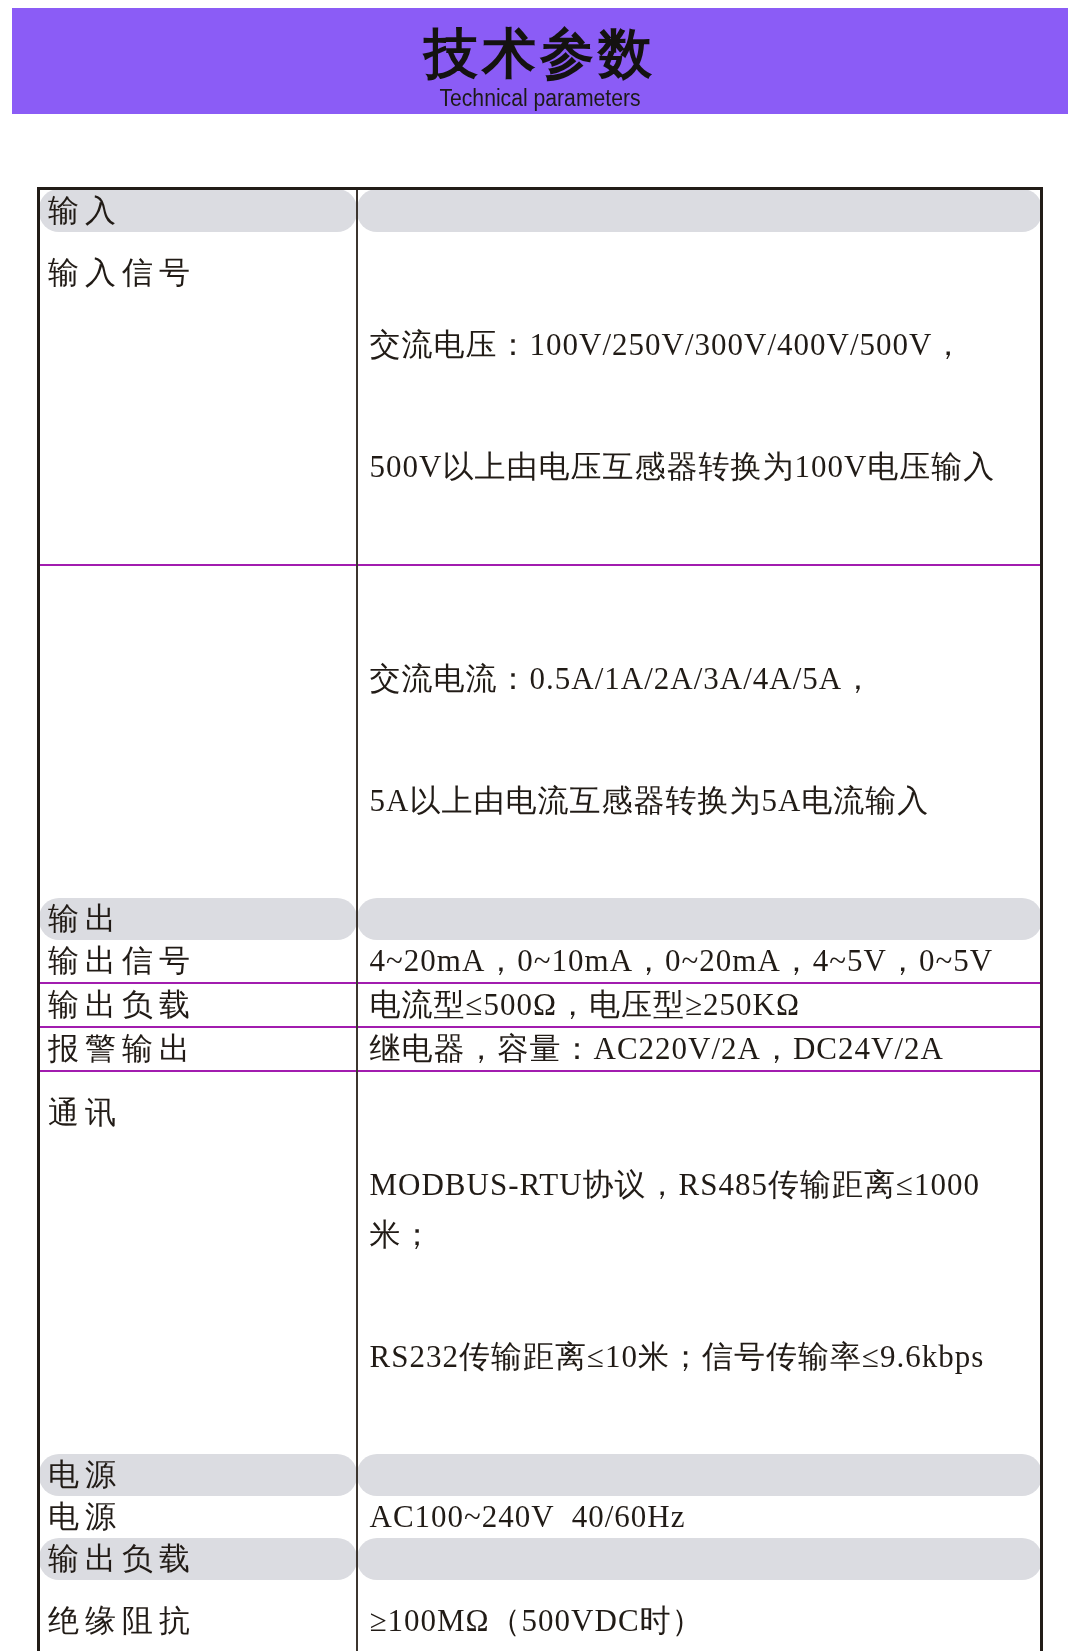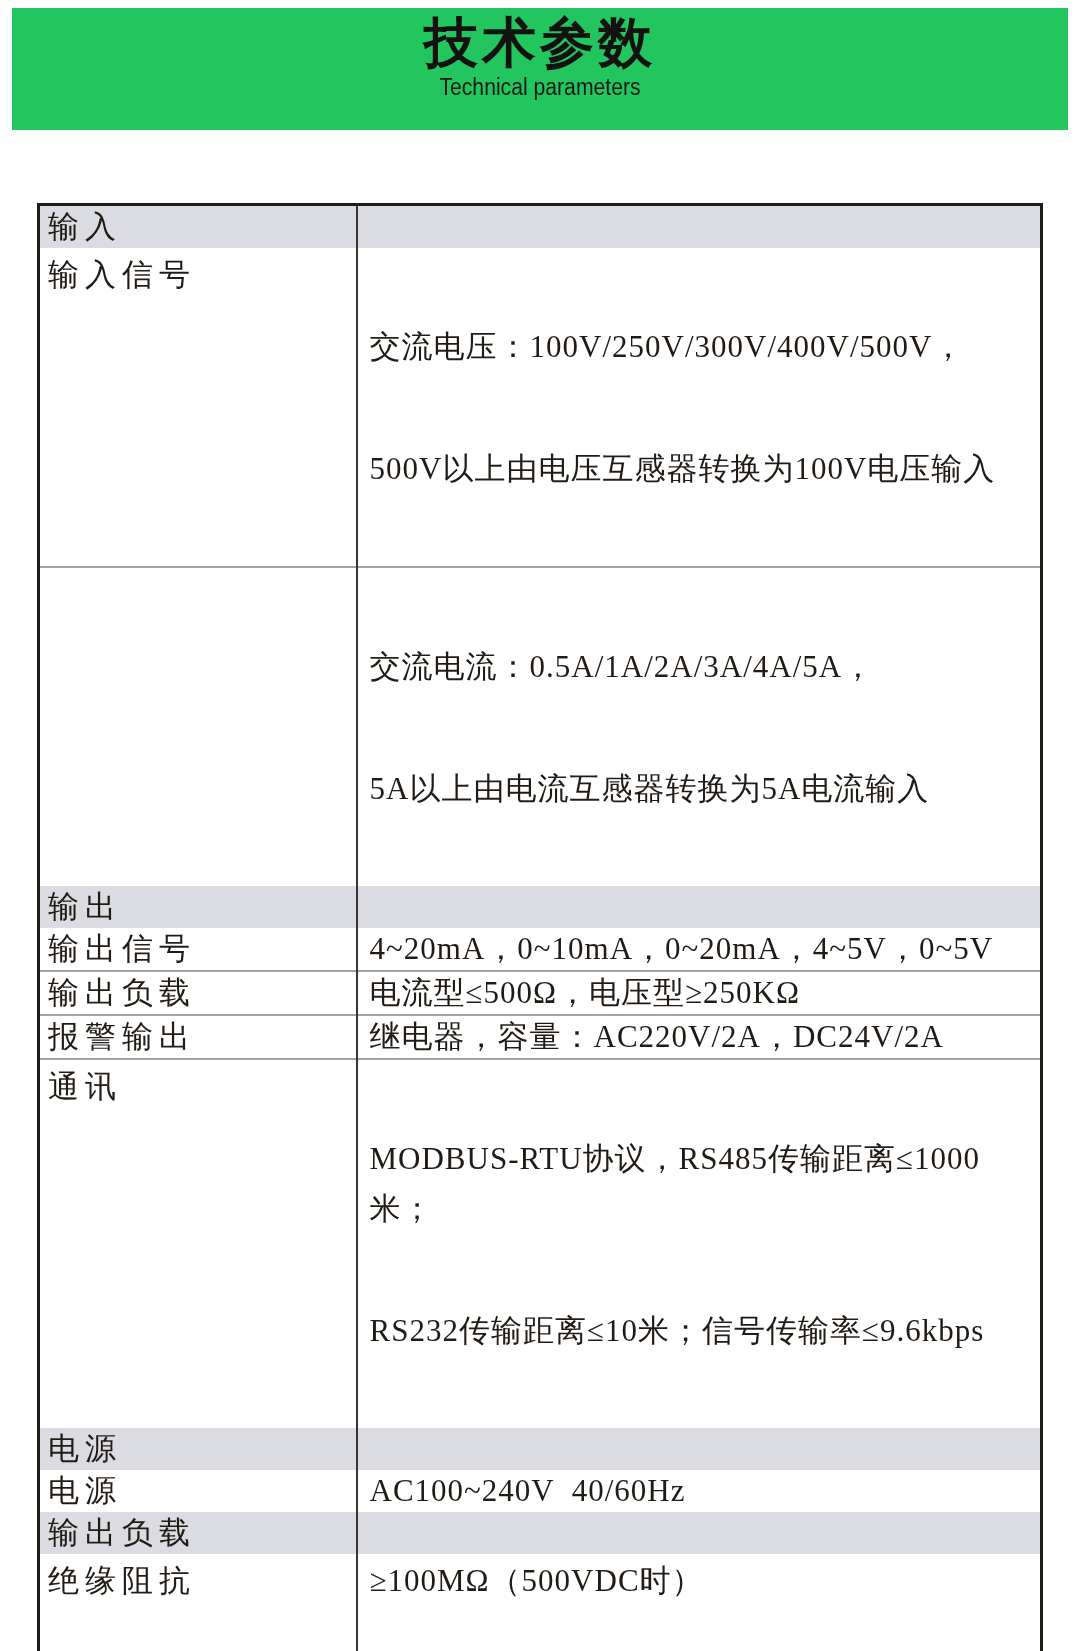--- a/index.html
+++ b/index.html
@@ -8,24 +8,24 @@
     width: 1080px; height: 1651px;
     background: #ffffff;
     overflow: hidden;
     font-family: "Liberation Serif", "DejaVu Serif", serif;
     color: #211b16;
   }
 
   
   .header-band {
     margin: 8px 12px 0 12px;
-    height: 122px;
-    background: #22c55e;
+    height: 106px;
+    background: #8b5cf6;
     text-align: center;
-    padding-top: 3px;
+    padding-top: 14px;
   }
   .page-title {
     font-family: "Liberation Sans", "DejaVu Sans", sans-serif;
     font-weight: 700;
     font-size: 54px;
     line-height: 62px;
     letter-spacing: 4px;
     color: #141210;
   }
   .page-subtitle {
@@ -42,39 +42,39 @@
     margin: 73px 0 0 37px;
     width: 1003px;
     border-collapse: collapse;
     table-layout: fixed;
     border: 3px solid #221c17;
     font-size: 31px;
   }
   col.c1 { width: 318px; }
   col.c2 { width: 685px; }
 
-  td { padding: 0; vertical-align: middle; overflow: hidden; }
+  td { padding: 0; vertical-align: middle; overflow: hidden; border-radius: 20px; }
   td.lab {
     border-right: 2px solid #3c352f;
     padding-left: 8px;
     letter-spacing: 6px;
   }
   td.val {
     padding-left: 12px;
     letter-spacing: 1px;
     white-space: pre-wrap;
   }
 
   tr.section { height: 36px; }
   tr.section td { background: #dbdce1; }
   tr.single  { height: 36px; }
   tr.double  { height: 103px; }
-  tr.double td { vertical-align: top; padding-top: 2px; }
+  tr.double td { vertical-align: top; padding-top: 16px; }
   tr.double td > div { line-height: 50px; }
-  tr.sep td { border-top: 2px solid #a3a3a3; }
+  tr.sep td { border-top: 2px solid #a21caf; }
 </style>
 </head>
 <body>
 
 <div class="page">
 
   <div class="header-band">
     <div class="page-title">技术参数</div>
     <div class="page-subtitle">Technical parameters</div>
   </div>

